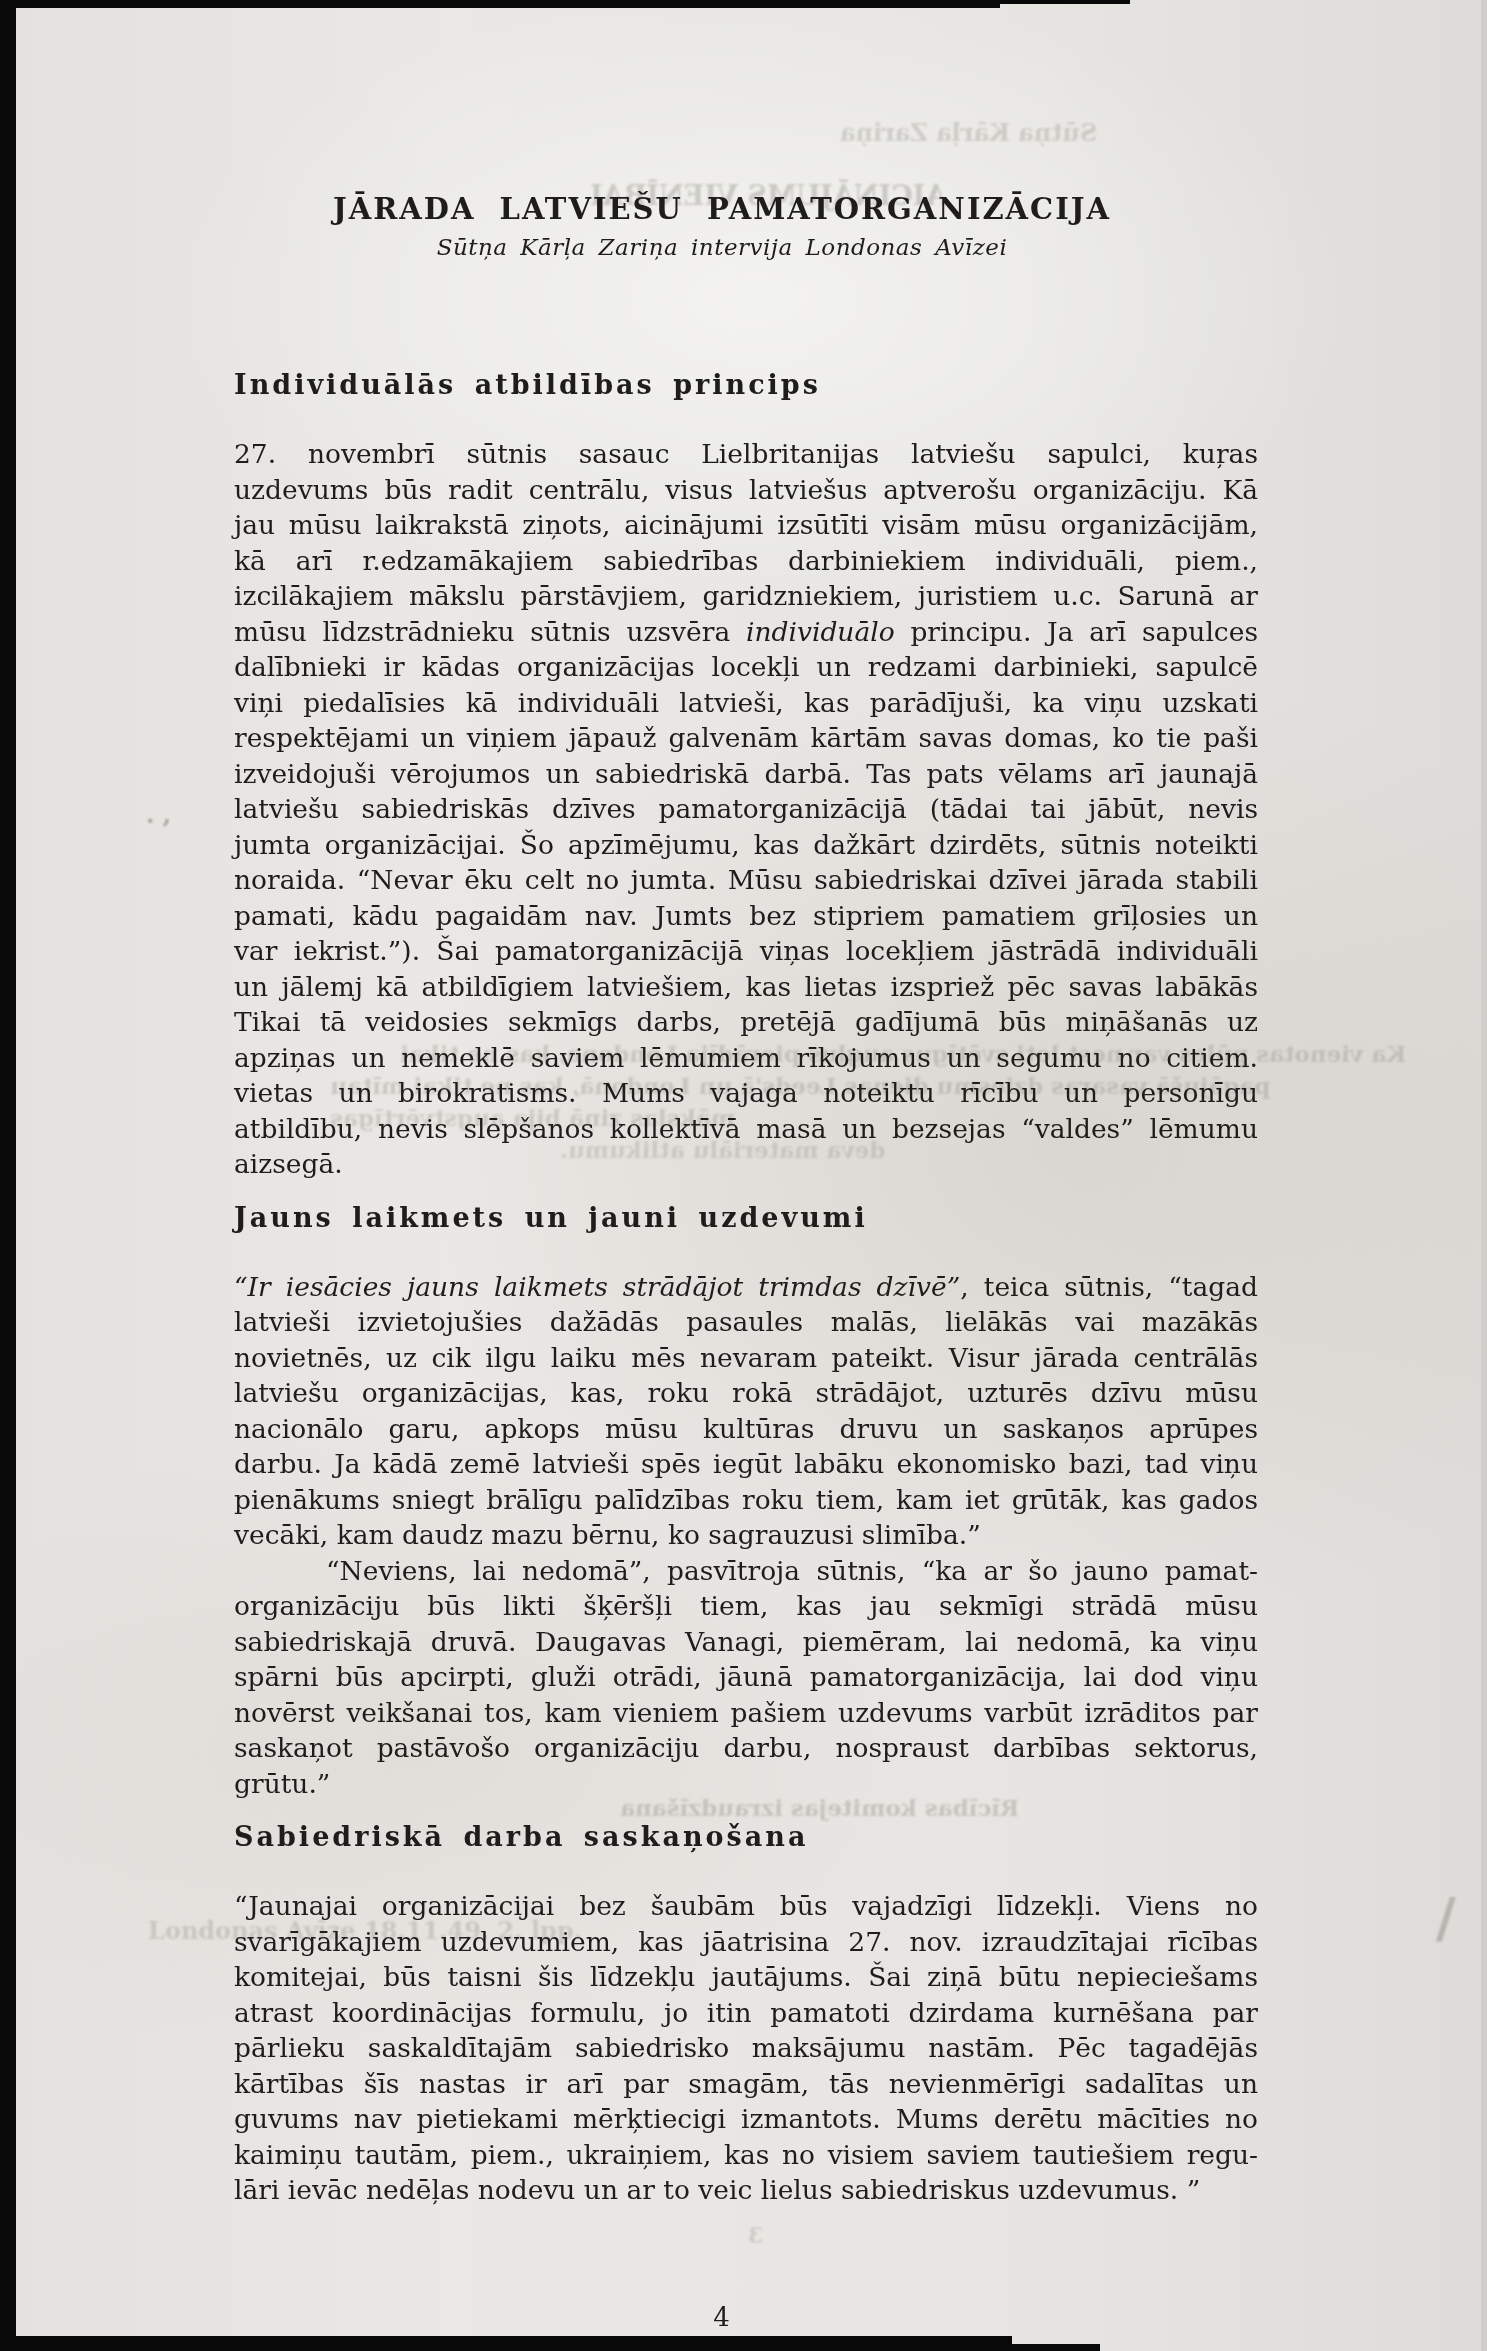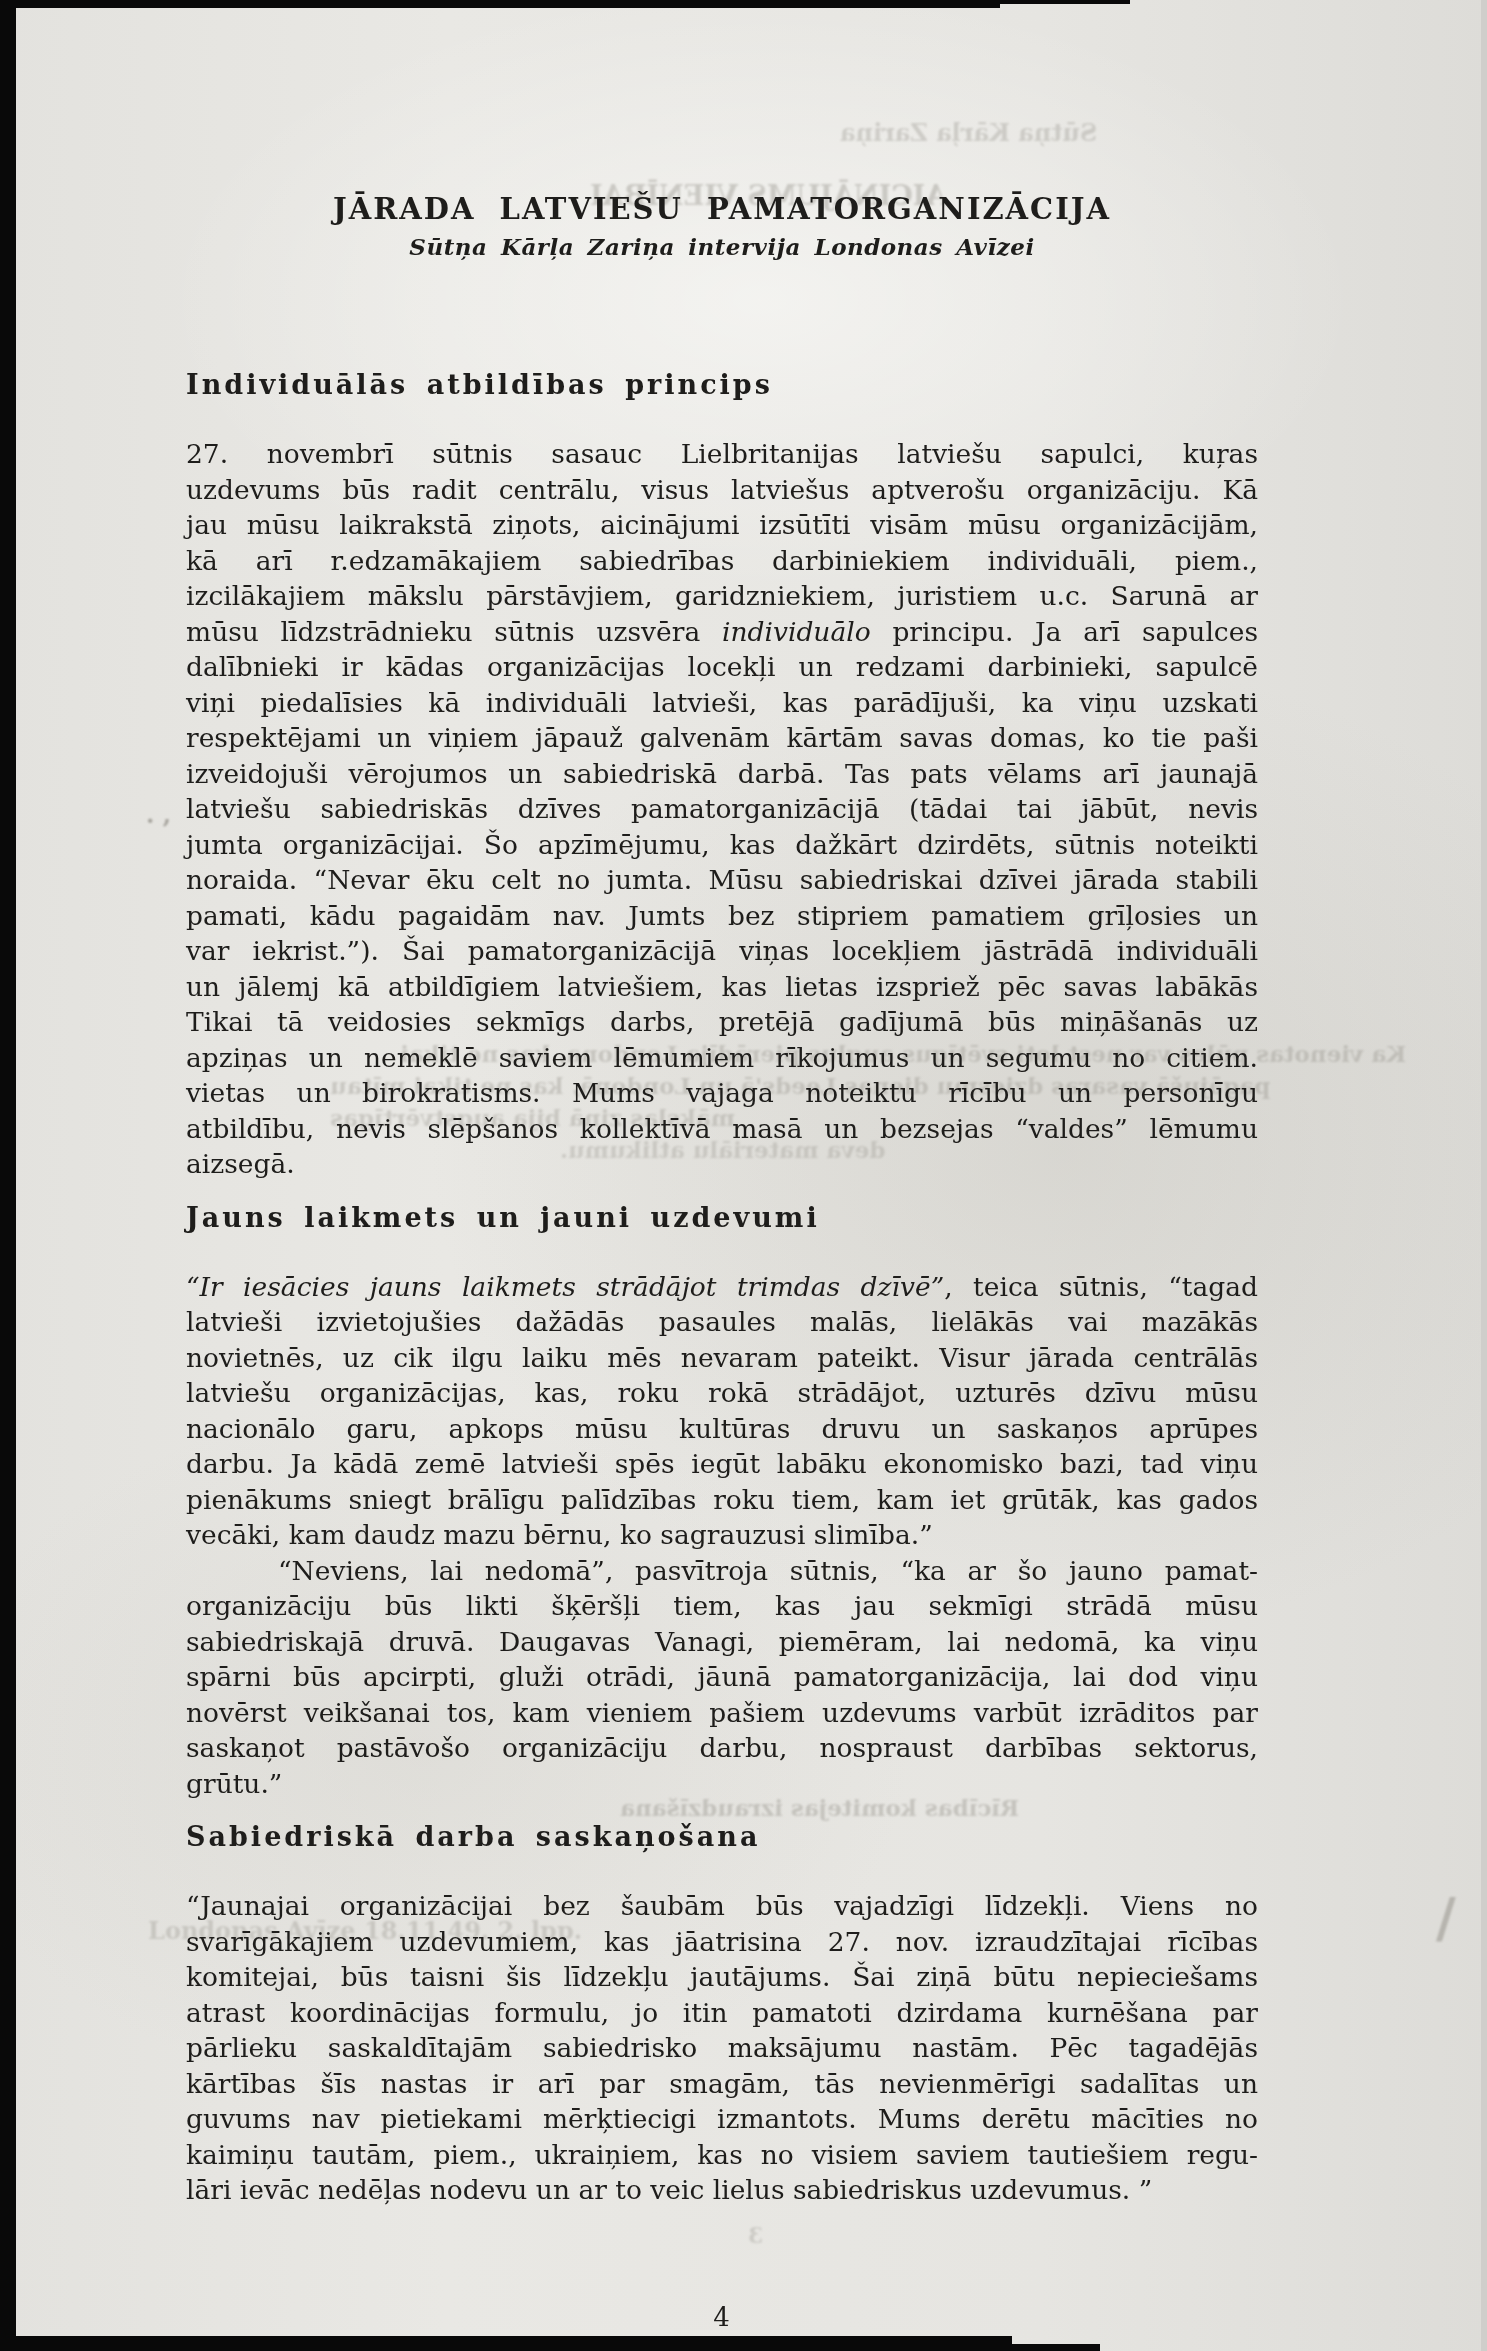--- a/index.html
+++ b/index.html
@@ -12,21 +12,21 @@
     font-family:"DejaVu Serif","Liberation Serif",serif;color:#1e1d1b;}
   .edge{position:absolute;background:#090909;}
   .edge-left{left:0;top:0;width:16px;height:2351px;}
   .edge-top{left:0;top:0;width:1000px;height:8px;}
   .edge-top-thin{left:0;top:0;width:1130px;height:4px;}
   .edge-bottom{left:0;top:2336px;width:1012px;height:15px;}
   .edge-bottom-thin{left:0;top:2344px;width:1100px;height:7px;}
   .edge-right{right:0;top:0;width:6px;height:2351px;background:#cfcecb;}
   .content{position:absolute;left:186px;top:192px;width:1072px;display:flex;flex-direction:column;align-items:stretch;gap:36px;}
   .doc-title{font-size:29px;line-height:34px;font-weight:bold;text-align:center;letter-spacing:2px;word-spacing:12px;}
-  .doc-subtitle{font-size:23px;line-height:30px;font-weight:bold;font-style:italic;text-align:center;letter-spacing:.5px;word-spacing:5px;margin-top:6px;}
+  .doc-subtitle{font-size:23px;line-height:30px;font-weight:normal;font-style:italic;text-align:center;letter-spacing:.5px;word-spacing:5px;margin-top:6px;}
   .doc-header{margin-bottom:51px;}
   .heading{font-size:27px;line-height:32px;font-weight:bold;letter-spacing:3px;word-spacing:6px;margin-top:20px;margin-bottom:35px;}
   .para{margin:0;}
   .tline{font-size:26.5px;line-height:35.5px;height:35.5px;text-align:justify;text-align-last:justify;white-space:normal;}
   .tline.lastline{text-align-last:left;}
   .tline.indent{padding-left:92px;}
   .em{font-style:italic;}
   .page-number{margin-top:58px;font-size:26px;text-align:center;letter-spacing:1px;}
   .ghost-layer{position:absolute;left:0;top:0;width:100%;height:100%;pointer-events:none;}
   .ghost{position:absolute;color:#8f8c84;white-space:nowrap;filter:blur(1.3px);font-weight:bold;}
@@ -56,21 +56,21 @@
   <div class="edge edge-bottom-thin"></div>
   <div class="edge edge-bottom"></div>
   <div class="edge-right edge" style="background:#cfcecb;"></div>
 
   <div class="content">
     <div class="doc-header">
       <div class="doc-title">JĀRADA LATVIEŠU PAMATORGANIZĀCIJA</div>
       <div class="doc-subtitle">Sūtņa Kārļa Zariņa intervija Londonas Avīzei</div>
     </div>
 
-    <div style="display:flex;flex-direction:column;align-items:stretch;">
+    <div style="display:flex;flex-direction:column;align-items:stretch;margin-left:48px;">
         <div class="heading">Individuālās atbildības princips</div>
         <div class="para">
           <div class="tline"><span>27. novembrī sūtnis sasauc Lielbritanijas latviešu sapulci, kuŗas</span></div>
           <div class="tline"><span>uzdevums būs radit centrālu, visus latviešus aptverošu organizāciju. Kā</span></div>
           <div class="tline"><span>jau mūsu laikrakstā ziņots, aicinājumi izsūtīti visām mūsu organizācijām,</span></div>
           <div class="tline"><span>kā arī r.edzamākajiem sabiedrības darbiniekiem individuāli, piem.,</span></div>
           <div class="tline"><span>izcilākajiem mākslu pārstāvjiem, garidzniekiem, juristiem u.c. Sarunā ar</span></div>
           <div class="tline"><span>mūsu līdzstrādnieku sūtnis uzsvēra </span><span class="em">individuālo</span><span> principu. Ja arī sapulces</span></div>
           <div class="tline"><span>dalībnieki ir kādas organizācijas locekļi un redzami darbinieki, sapulcē</span></div>
           <div class="tline"><span>viņi piedalīsies kā individuāli latvieši, kas parādījuši, ka viņu uzskati</span></div>

